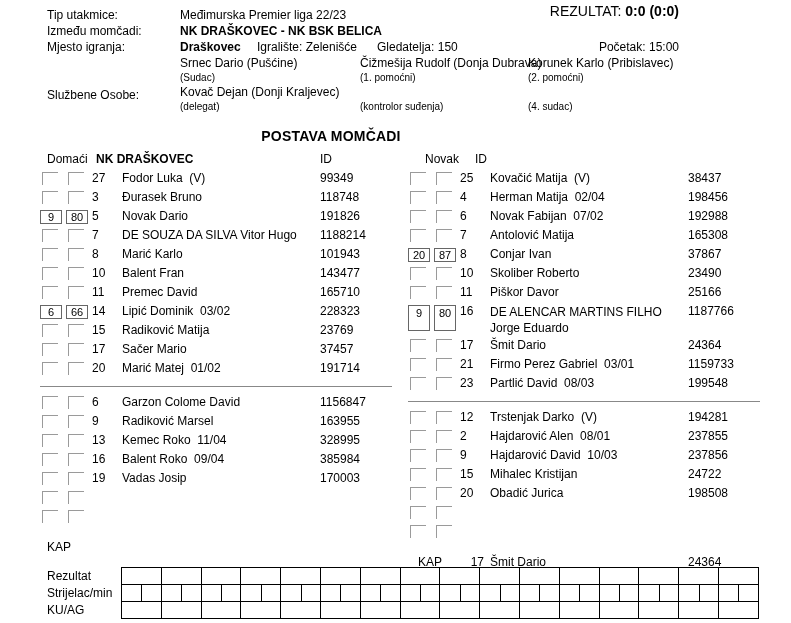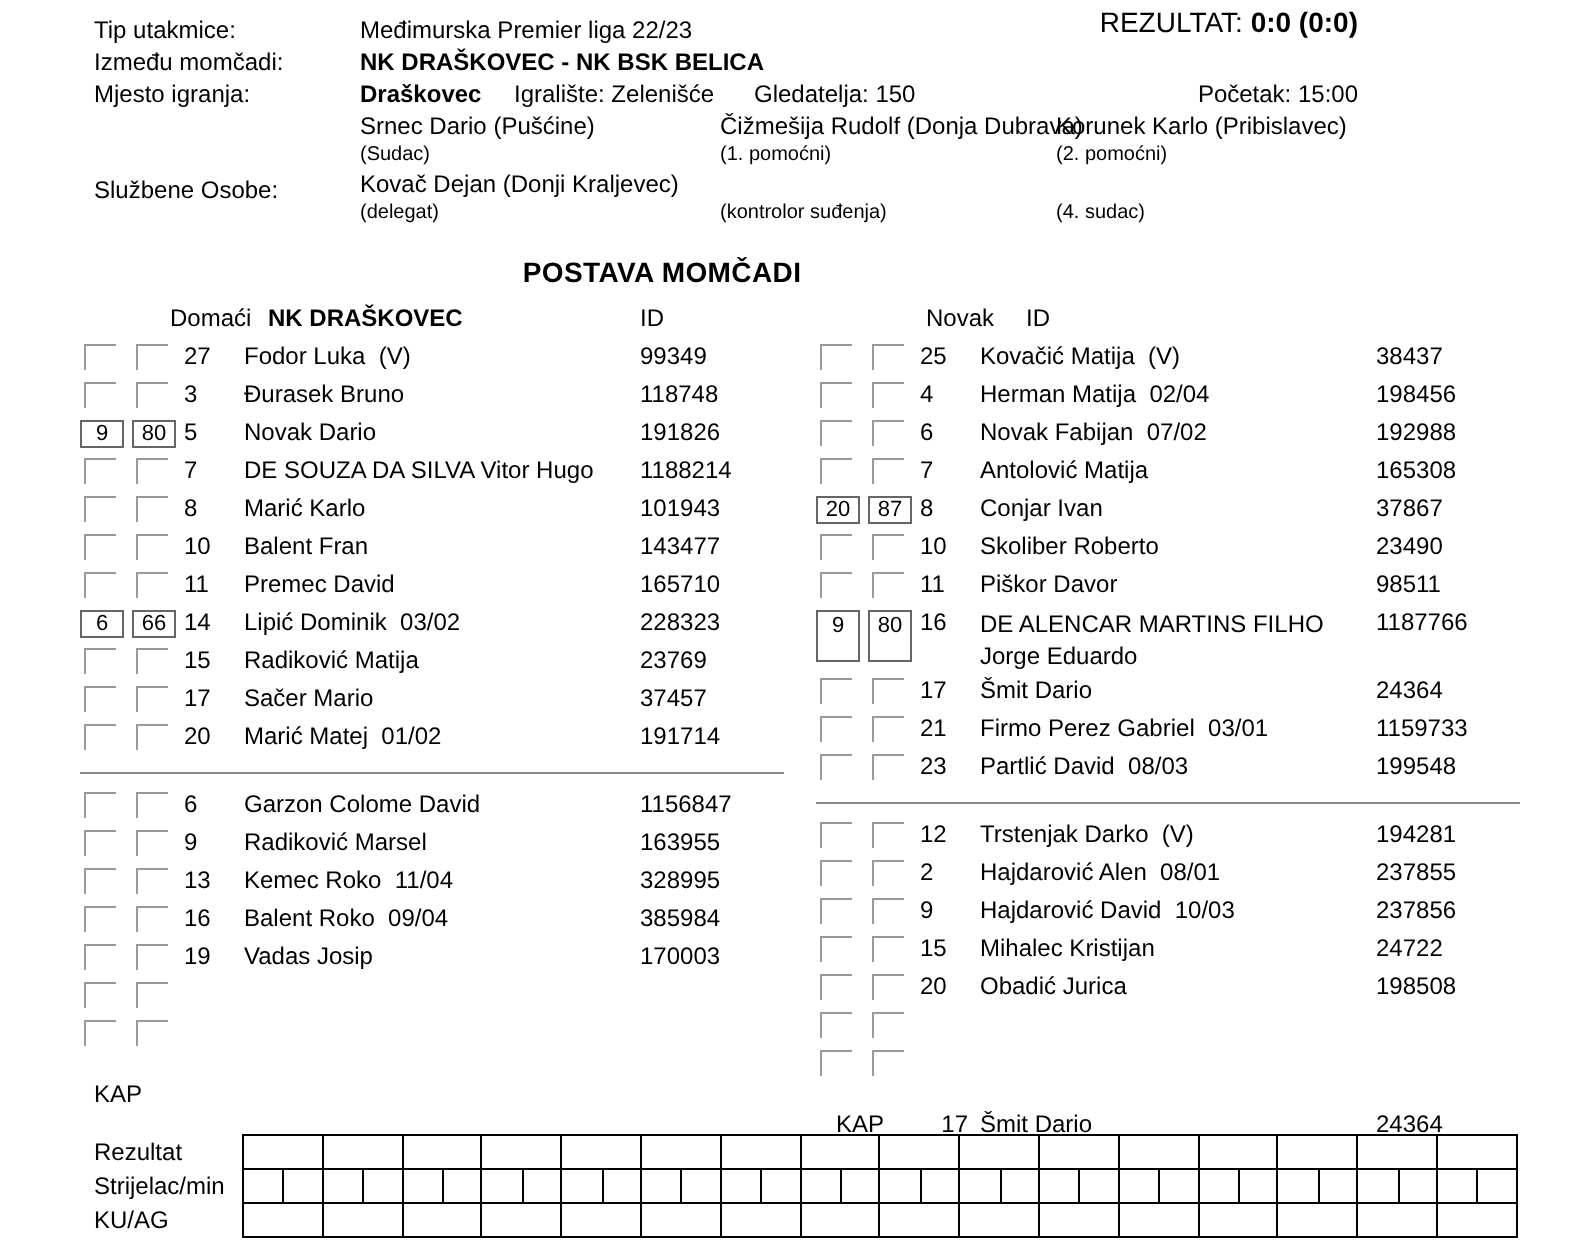--- a/index.html
+++ b/index.html
@@ -15,21 +15,21 @@
   .rezultat { position:absolute; top:3px; right:44px; font-size:14px; }
   .rezultat .val { font-weight:bold; }
 
   
   .title { position:absolute; top:128px; left:0; width:662px; text-align:center;
            font-size:14px; font-weight:bold; letter-spacing:0.2px; }
 
   
   .teams { position:absolute; top:150px; left:40px; display:flex; gap:16px; }
   .ttable { width:352px; }
-  .thead { display:grid; grid-template-columns:56px 1fr 72px; font-size:12px; line-height:19px;margin-left:38px; }
+  .thead { display:grid; grid-template-columns:56px 1fr 72px; font-size:12px; line-height:19px; }
   .ttable.right .thead { grid-template-columns:67px 1fr 72px; }
   .thead .side { padding-left:7px; }
   .ttable.right .thead .side { padding-left:17px; }
   .thead .tname { font-weight:bold; }
 
   .trow { display:grid; grid-template-columns:26px 26px 30px 1fr 72px;
           min-height:19px; font-size:12px; line-height:19px; align-items:start; }
   .bcell { padding-top:3px; }
   .bx { width:22px; height:14px; }
   .bx.empty { width:16px; height:13px; margin-left:2px;
@@ -391,21 +391,21 @@
           </div>
           <div class="trow">
             <div class="bcell">
               <div class="bx empty"></div>
             </div>
             <div class="bcell">
               <div class="bx empty"></div>
             </div>
             <div class="num">11</div>
             <div class="pname">Piškor Davor</div>
-            <div class="pid">98511</div>
+            <div class="pid">25166</div>
           </div>
           <div class="trow tall">
             <div class="bcell">
               <div class="bx filled tall">9</div>
             </div>
             <div class="bcell">
               <div class="bx filled tall">80</div>
             </div>
             <div class="num">16</div>
             <div class="pname">DE ALENCAR MARTINS FILHO

